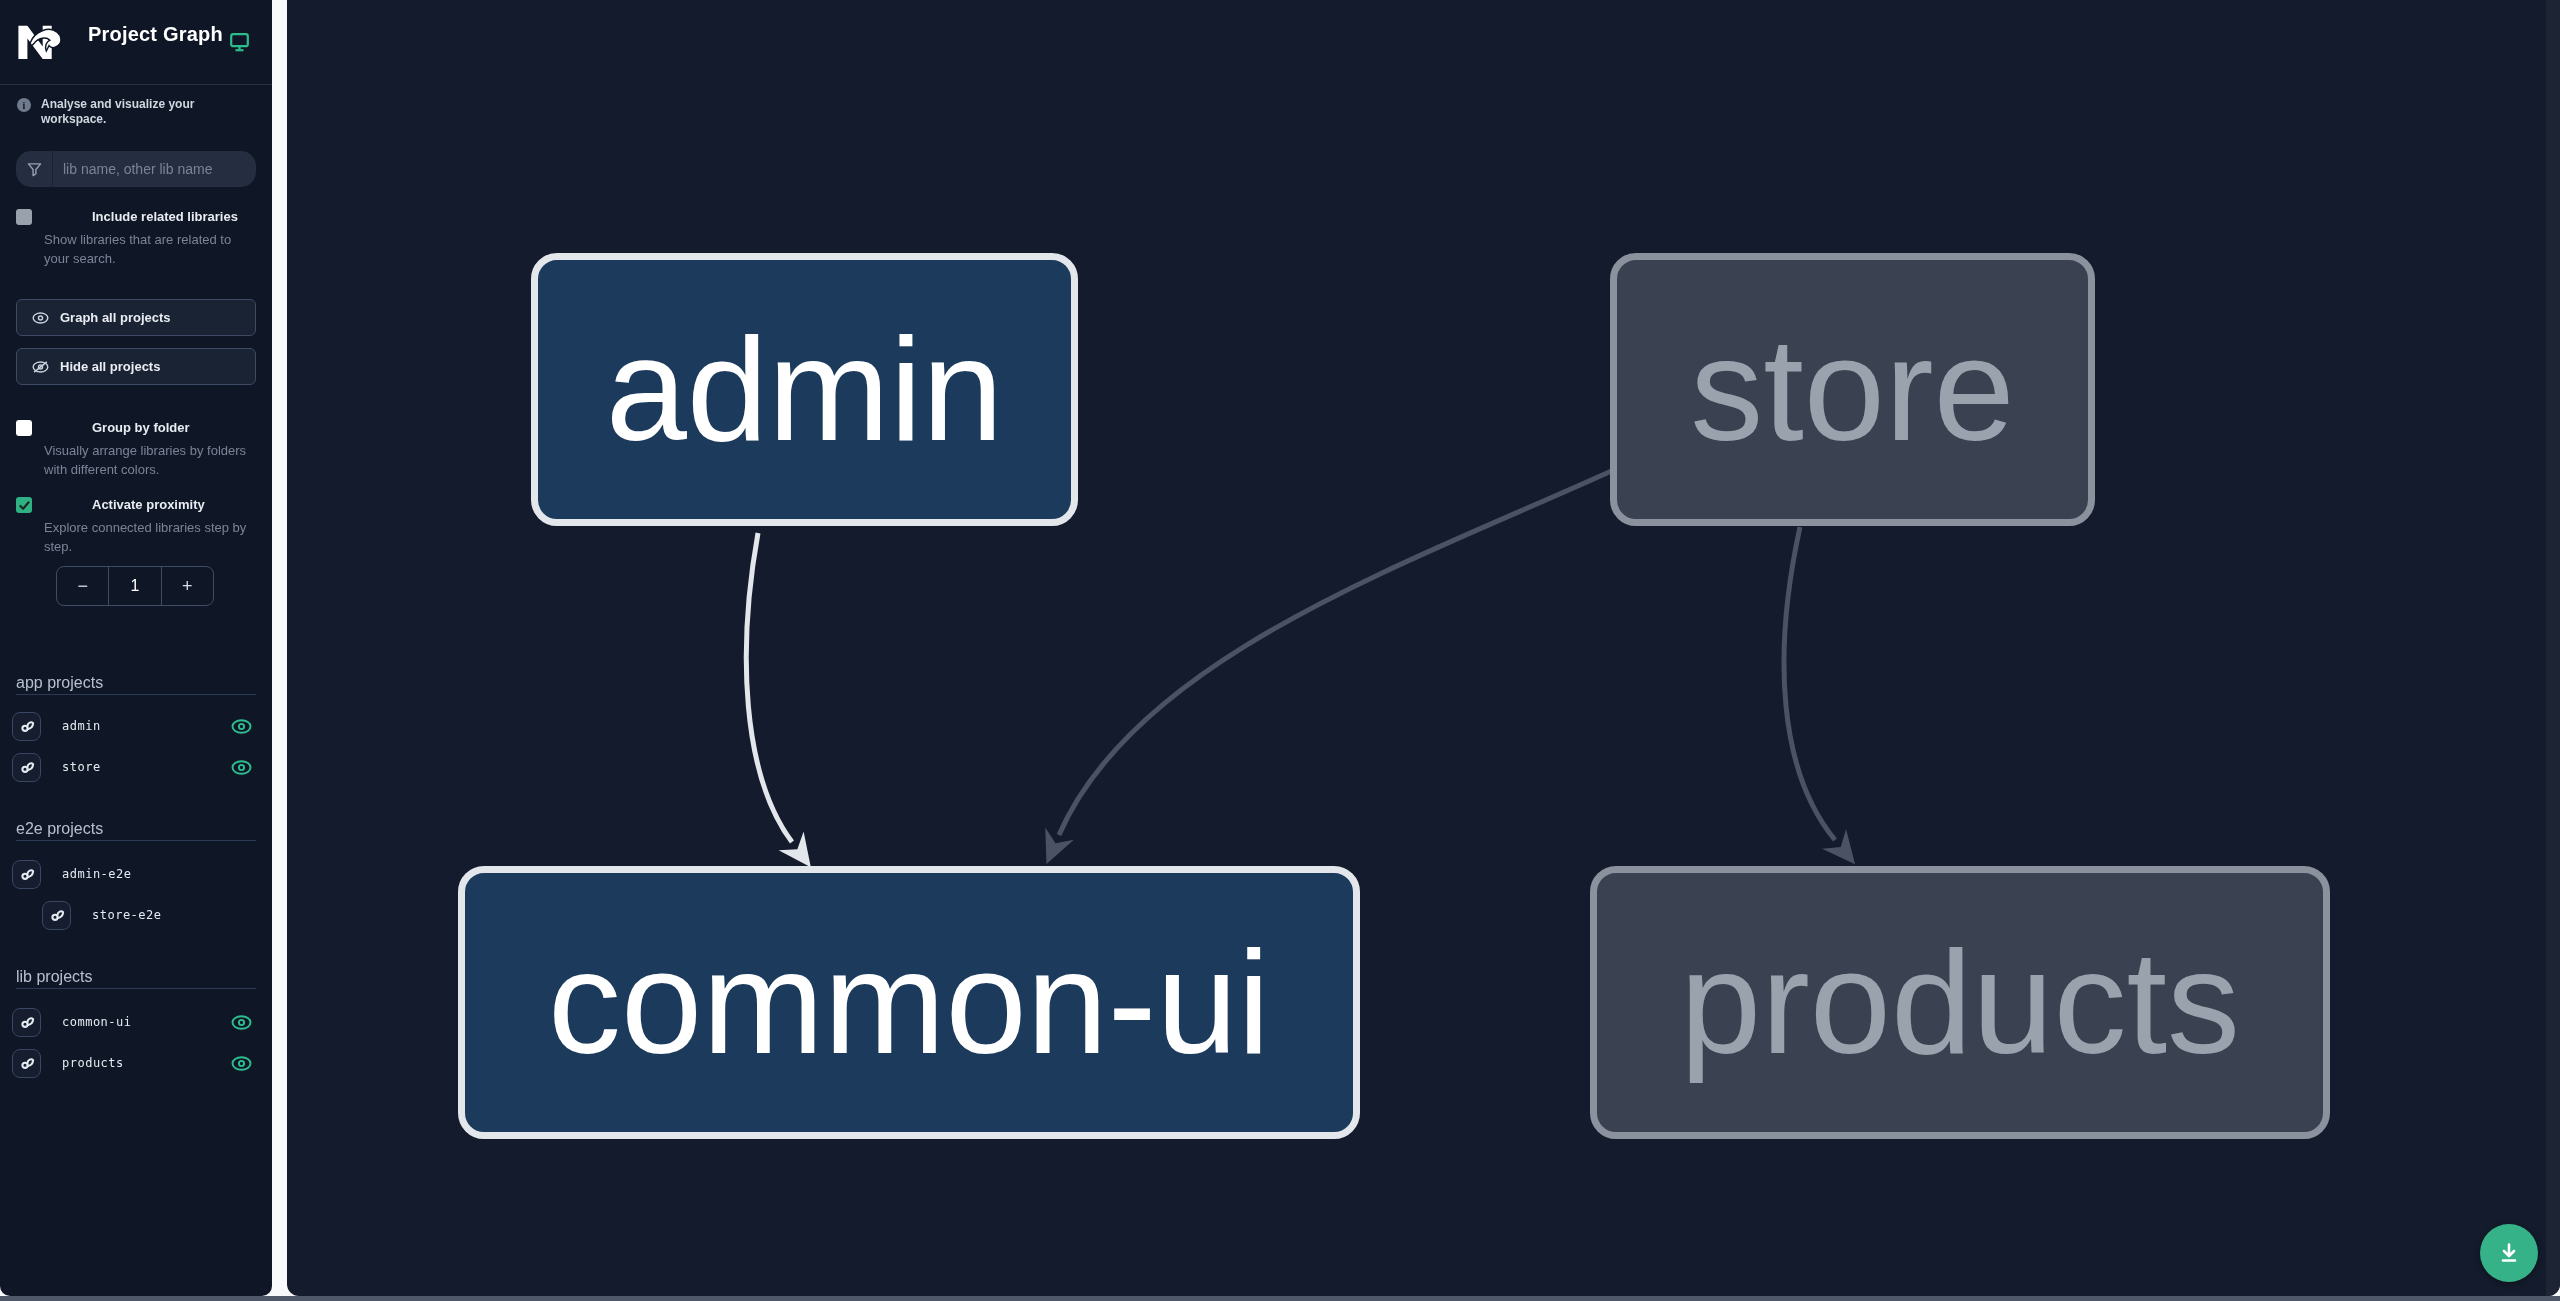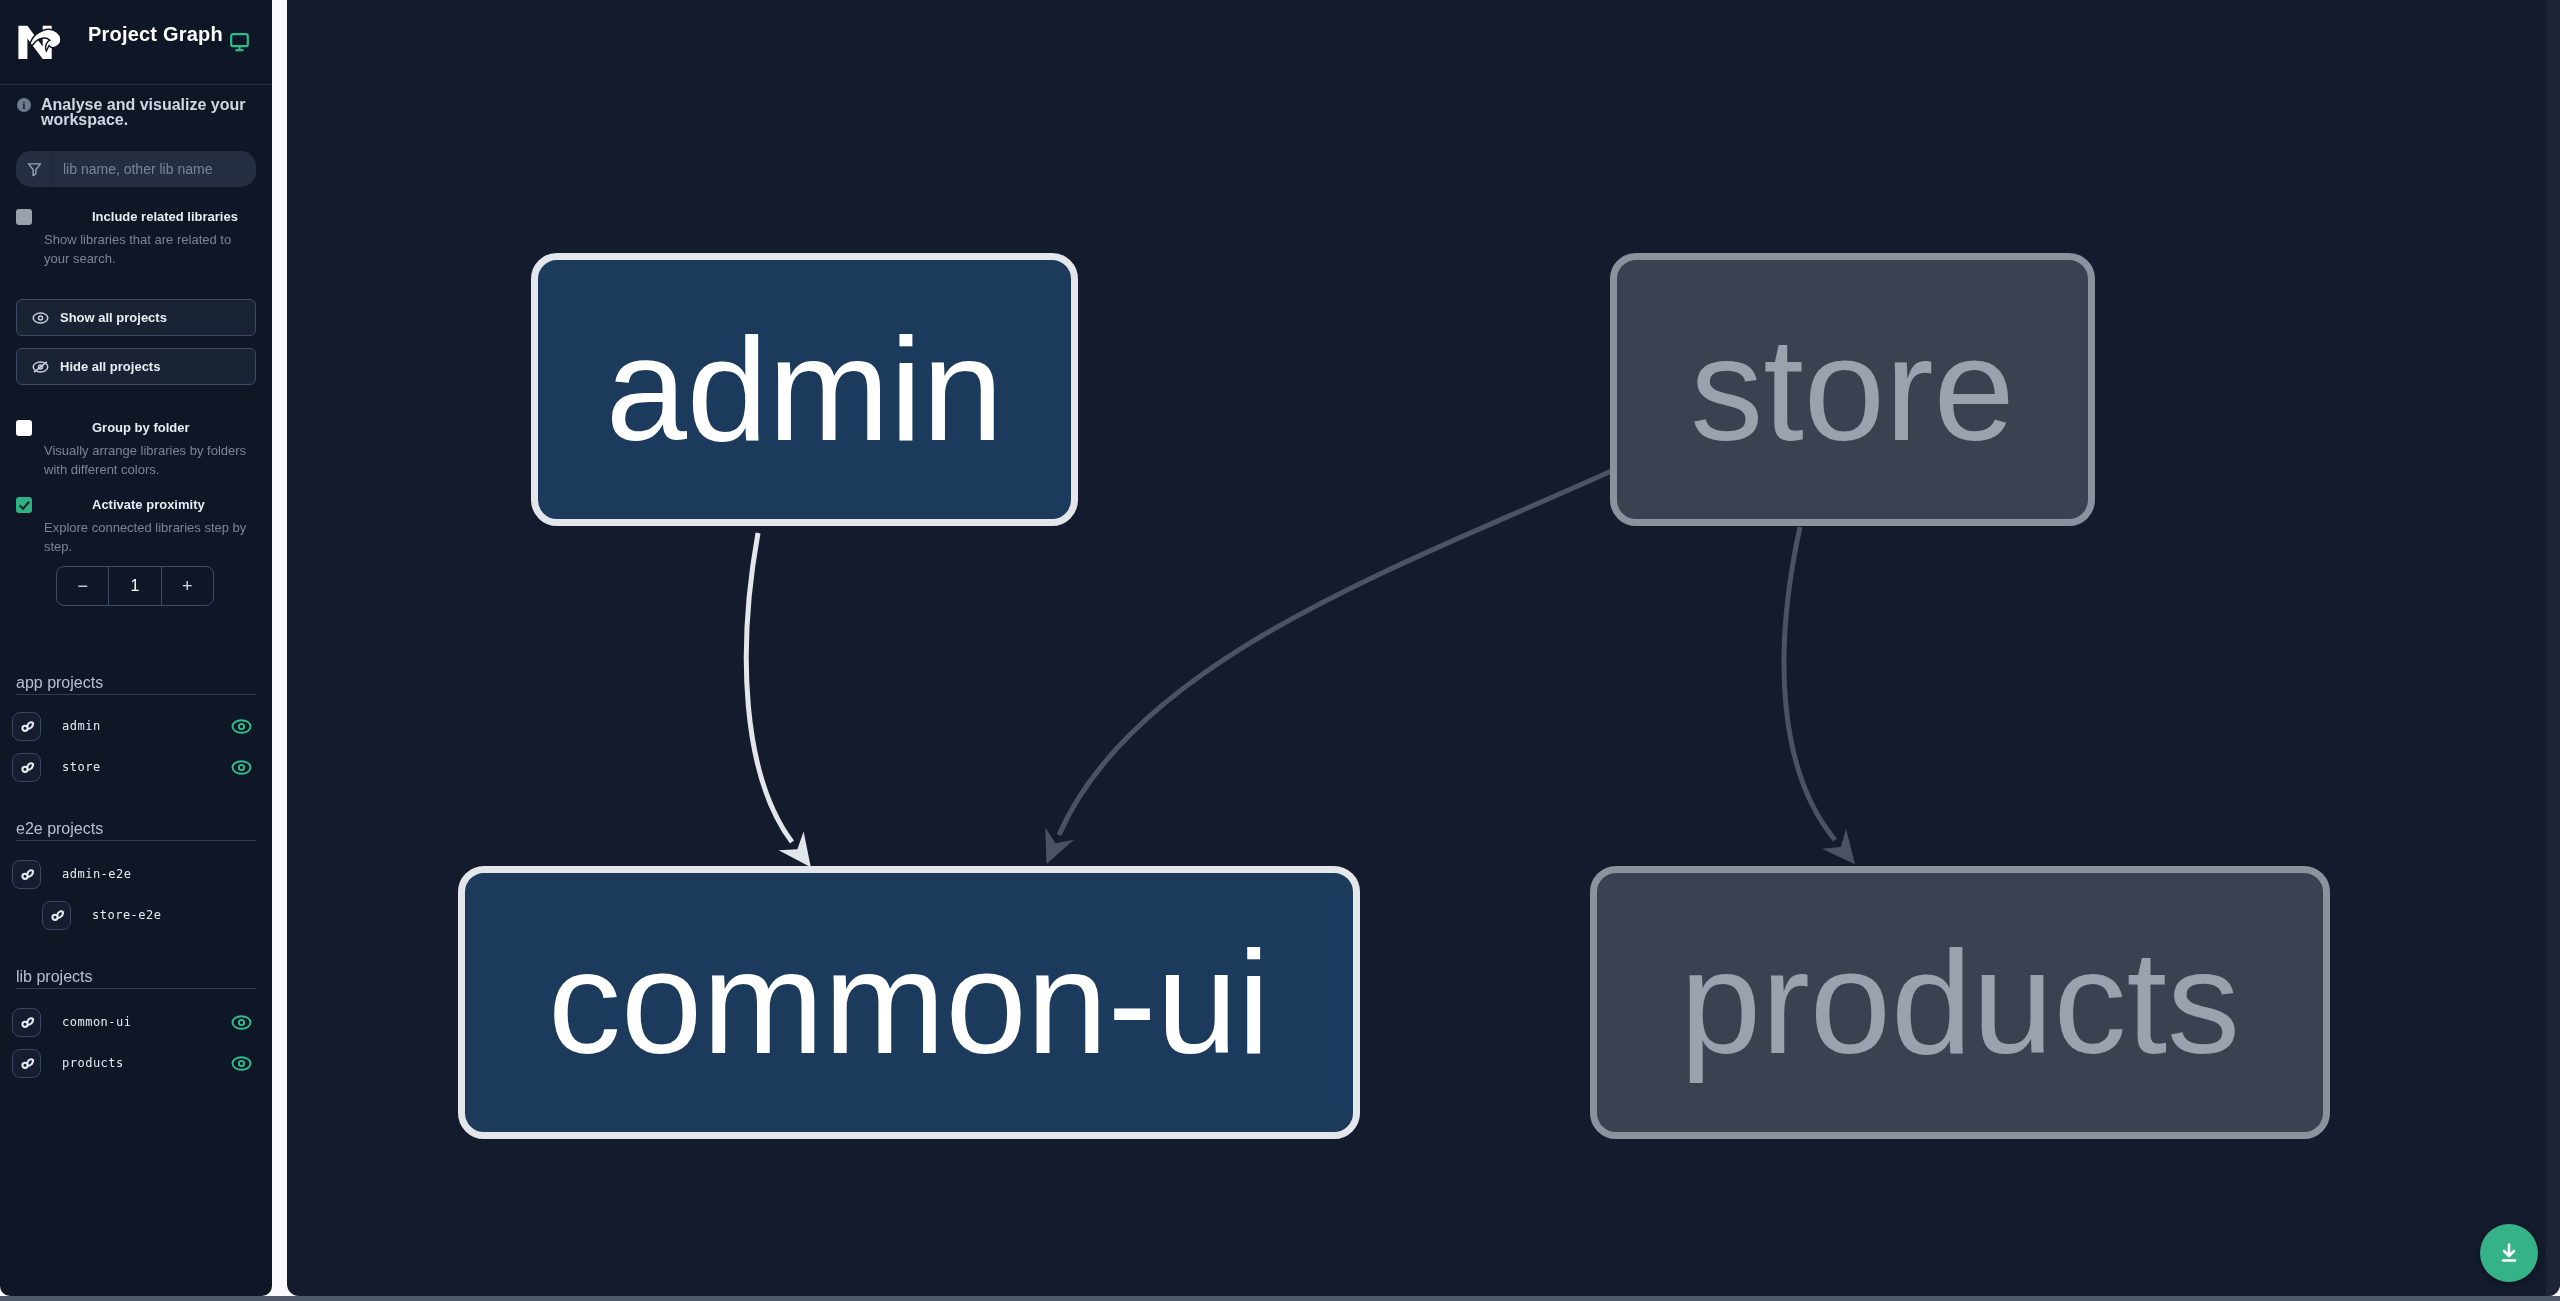--- a/index.html
+++ b/index.html
@@ -17,21 +17,21 @@
                border-bottom:1px solid #273247; }
   .nx-logo { position:absolute; left:16px; top:24px; width:48px; height:36px; }
   .sb-title { position:absolute; left:88px; top:0; height:69px; display:flex; align-items:center;
               color:#ffffff; font-size:20px; font-weight:700; letter-spacing:.2px; }
   .monitor-icon { position:absolute; left:230px; top:33px; width:19px; height:19px; }
 
   .info-row { position:absolute; left:17px; top:97px; display:flex; align-items:flex-start; gap:10px; width:240px; }
   .info-icon { width:14px; height:14px; border-radius:50%; background:#6f7a8c; color:#0f1626;
                font-size:10px; font-weight:700; display:flex; align-items:center; justify-content:center;
                font-family:"Liberation Serif", serif; flex:0 0 auto; margin-top:1px; }
-  .info-text { color:#cfd7e0; font-size:16px; font-weight:600; line-height:15px; }
+  .info-text { color:#cfd7e0; font-size:12px; font-weight:600; line-height:15px; }
 
   .search-box { position:absolute; left:16px; top:151px; width:240px; height:36px;
                 background:#242e40; border-radius:15px; display:flex; align-items:center; }
   .search-iconbox { width:37px; height:36px; display:flex; align-items:center; justify-content:center;
                     border-right:1px solid #1a2334; }
   .search-input { flex:1; background:transparent; border:none; outline:none; color:#dbe2ec;
                   font-size:14px; padding:0 10px; font-family:"Liberation Sans", sans-serif; }
   .search-input::placeholder { color:#7b8496; }
 
   .checkbox { width:16px; height:16px; border-radius:3px; flex:0 0 auto; }
@@ -130,21 +130,21 @@
         <div class="opt-label">Include related libraries</div>
         <div class="opt-desc">Show libraries that are related to your search.</div>
       </div>
     </div>
 
     <button class="sb-button" style="top:299px;">
       <svg viewBox="0 0 20 14">
         <ellipse cx="10" cy="7" rx="8.6" ry="5.8" fill="none" stroke="#cad2dd" stroke-width="1.7"></ellipse>
         <circle cx="10" cy="7" r="2.4" fill="none" stroke="#cad2dd" stroke-width="1.7"></circle>
       </svg>
-      <span>Show all projects</span>
+      <span>Graph all projects</span>
     </button>
 
     <button class="sb-button" style="top:348px;">
       <svg viewBox="0 0 20 14">
         <ellipse cx="10" cy="7" rx="8.6" ry="5.8" fill="none" stroke="#cad2dd" stroke-width="1.7"></ellipse>
         <circle cx="10" cy="7" r="2.4" fill="none" stroke="#cad2dd" stroke-width="1.7"></circle>
         <line x1="2.5" y1="13" x2="17.5" y2="1" stroke="#cad2dd" stroke-width="1.7"></line>
       </svg>
       <span>Hide all projects</span>
     </button>

